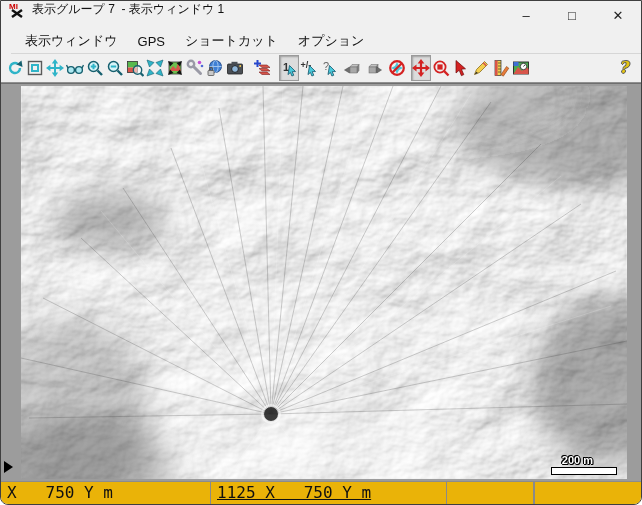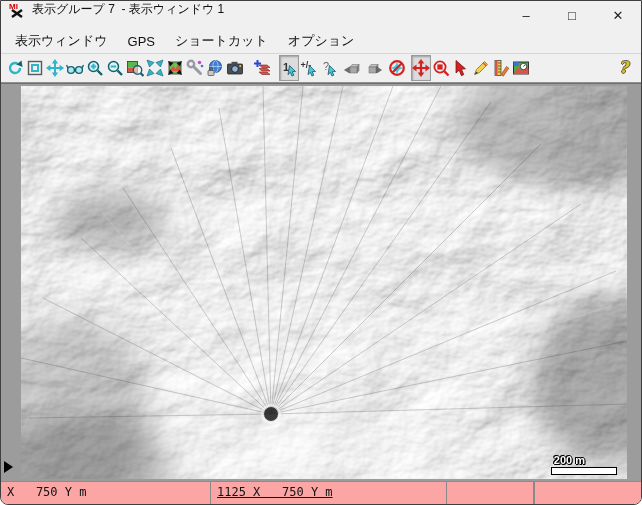--- a/index.html
+++ b/index.html
@@ -10,21 +10,21 @@
   }
   
   .titlebar{height:28px;display:flex;align-items:flex-start;background:#f0f0f0;flex:0 0 auto;}
   .app-icon{width:18px;height:18px;margin:0 6px 0 7px;flex:0 0 auto;}
   .title-text{font-size:12px;color:#111;white-space:pre;}
   .win-controls{margin-left:auto;display:flex;height:100%;}
   .win-btn{width:46px;height:100%;display:flex;align-items:center;justify-content:center;
     font-size:13px;color:#222;cursor:default;}
   
   .menubar{height:24px;display:flex;align-items:center;padding-left:4px;background:#f0f0f0;
-    border-bottom:1px solid #d6d6d6;flex:0 0 auto;}
+    border-bottom:1px solid #d6d6d6;flex:0 0 auto;margin-left:10px;}
   .menu-item{font-size:13px;color:#111;padding:2px 10px;white-space:pre;}
   
   .toolbar{height:28px;display:flex;align-items:center;padding-left:4px;background:#f0f0f0;
     border-bottom:1px solid #909090;flex:0 0 auto;}
   .tbtn{width:20px;height:26px;display:flex;align-items:center;justify-content:center;
     background:transparent;border:1px solid transparent;box-sizing:border-box;padding:0;}
   .tbtn.pressed{background:#dcdcdc;border:1px solid #9a9a9a;
     box-shadow:inset 1px 1px 2px rgba(0,0,0,0.28);}
   .tbtn svg{display:block;}
   .gap8{width:8px;flex:0 0 auto;} .gap6{width:6px;flex:0 0 auto;} .gap4{width:4px;flex:0 0 auto;}
@@ -33,26 +33,26 @@
     color:#e3c414;text-shadow:-1px 0 #5a5a5a,1px 0 #5a5a5a,0 -1px #5a5a5a,0 1px #5a5a5a;
     line-height:1;}
   .icon-glyph{font-weight:bold;fill:#333;}
   
   .maparea{flex:1;background:#9c9c9c;position:relative;border-top:1px solid #6f6f6f;overflow:hidden;}
   .map-canvas{position:absolute;left:20px;top:2px;width:606px;height:393px;background:#8f8f8f;}
   .map-canvas svg{display:block;}
   .legend-toggle{position:absolute;left:3px;bottom:8px;width:0;height:0;
     border-top:6px solid transparent;border-bottom:6px solid transparent;border-left:9px solid #000;}
   .scalebar{position:absolute;right:10px;bottom:4px;display:flex;flex-direction:column;align-items:flex-end;}
-  .scalebar-label{font-size:11px;font-weight:bold;color:#fff;line-height:12px;margin-right:32px;
+  .scalebar-label{font-size:11px;font-weight:bold;color:#fff;line-height:12px;margin-right:24px;
     text-shadow:-1px 0 #000,1px 0 #000,0 -1px #000,0 1px #000,1px 1px #000,-1px -1px #000;}
   .scalebar-bar{width:64px;height:6px;background:#fff;border:1px solid #000;margin-top:1px;}
   
-  .statusbar{height:22px;display:flex;background:#fca5a5;border-top:1px solid #8c8c8c;
-    font-family:"DejaVu Sans Mono",monospace;font-size:12px;color:#111;flex:0 0 auto;}
+  .statusbar{height:22px;display:flex;background:#eab308;border-top:1px solid #8c8c8c;
+    font-family:"DejaVu Sans Mono",monospace;font-size:16px;color:#111;flex:0 0 auto;}
   .status-field{line-height:21px;padding-left:6px;white-space:pre;overflow:hidden;
     border-right:1px solid #8a8a8a;box-sizing:border-box;}
   .sf1{width:210px;} .sf2{width:236px;text-decoration:underline;} .sf3{width:87px;} .sf4{flex:1;border-right:none;}
   .grip{width:13px;border-left:1px solid #8a8a8a;}
 </style>
 </head>
 <body>
 
 <div class="window">
 

